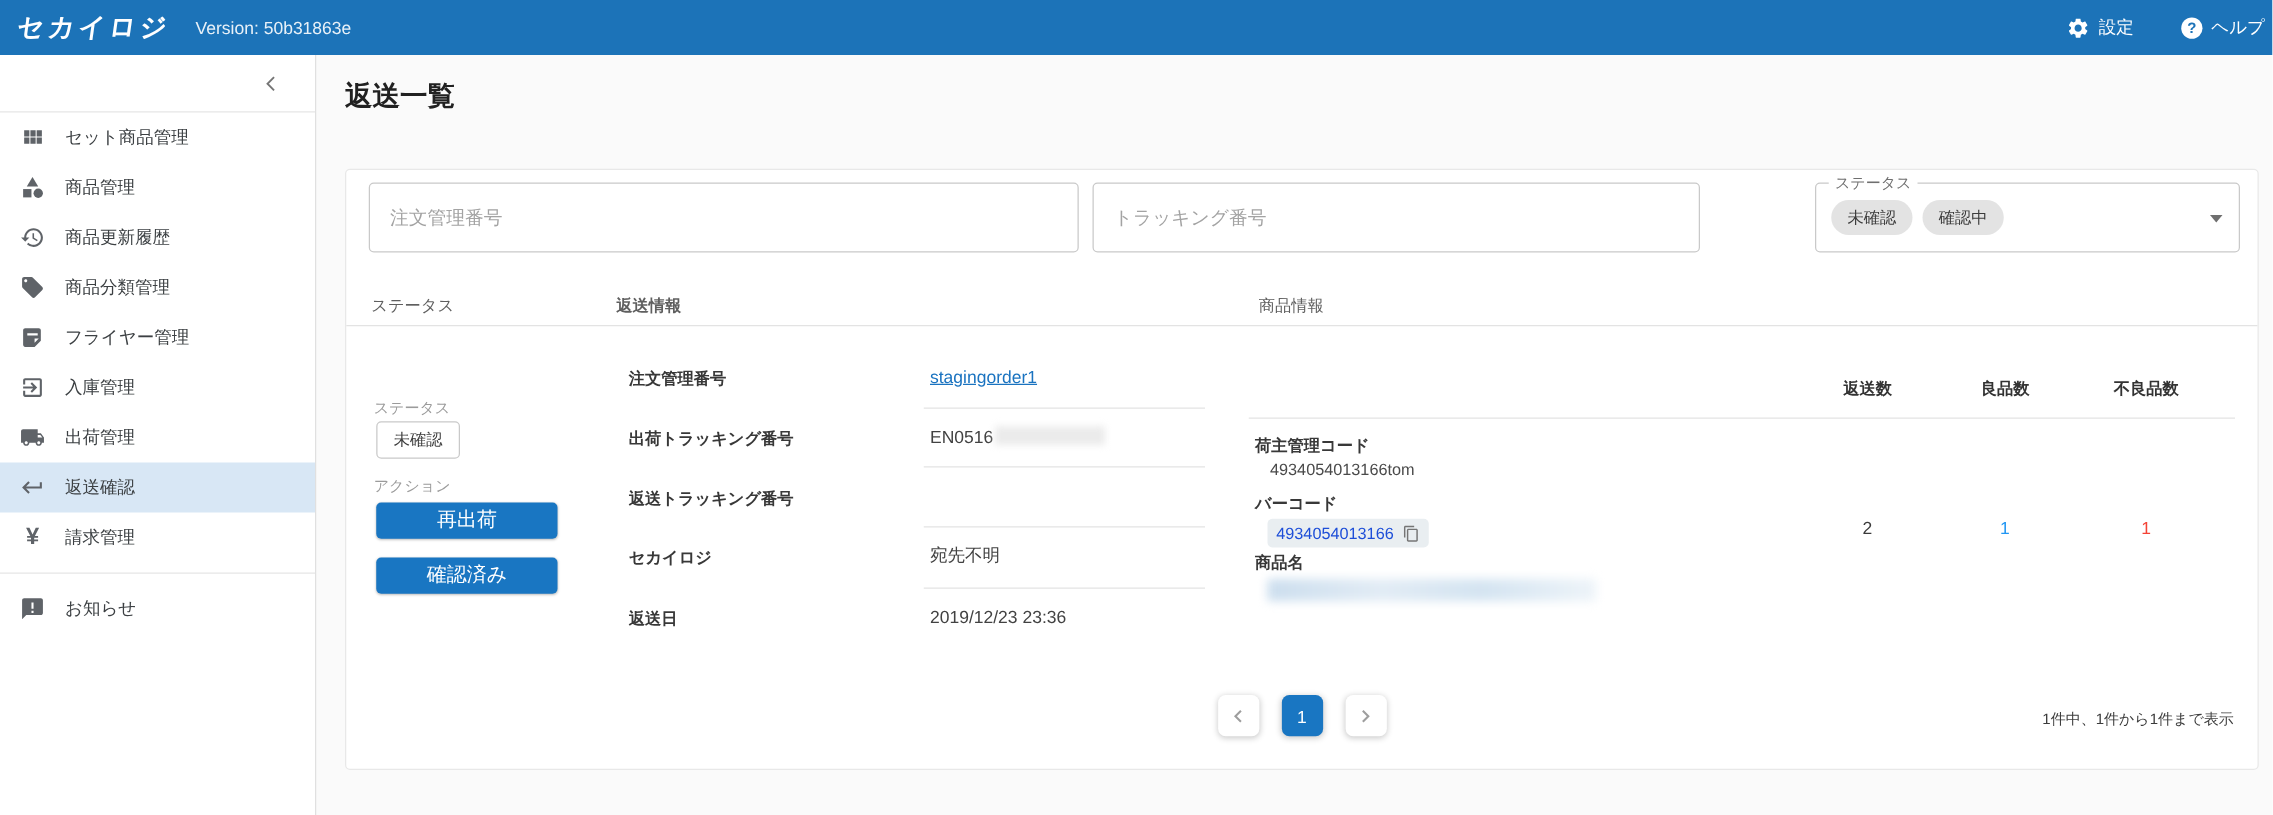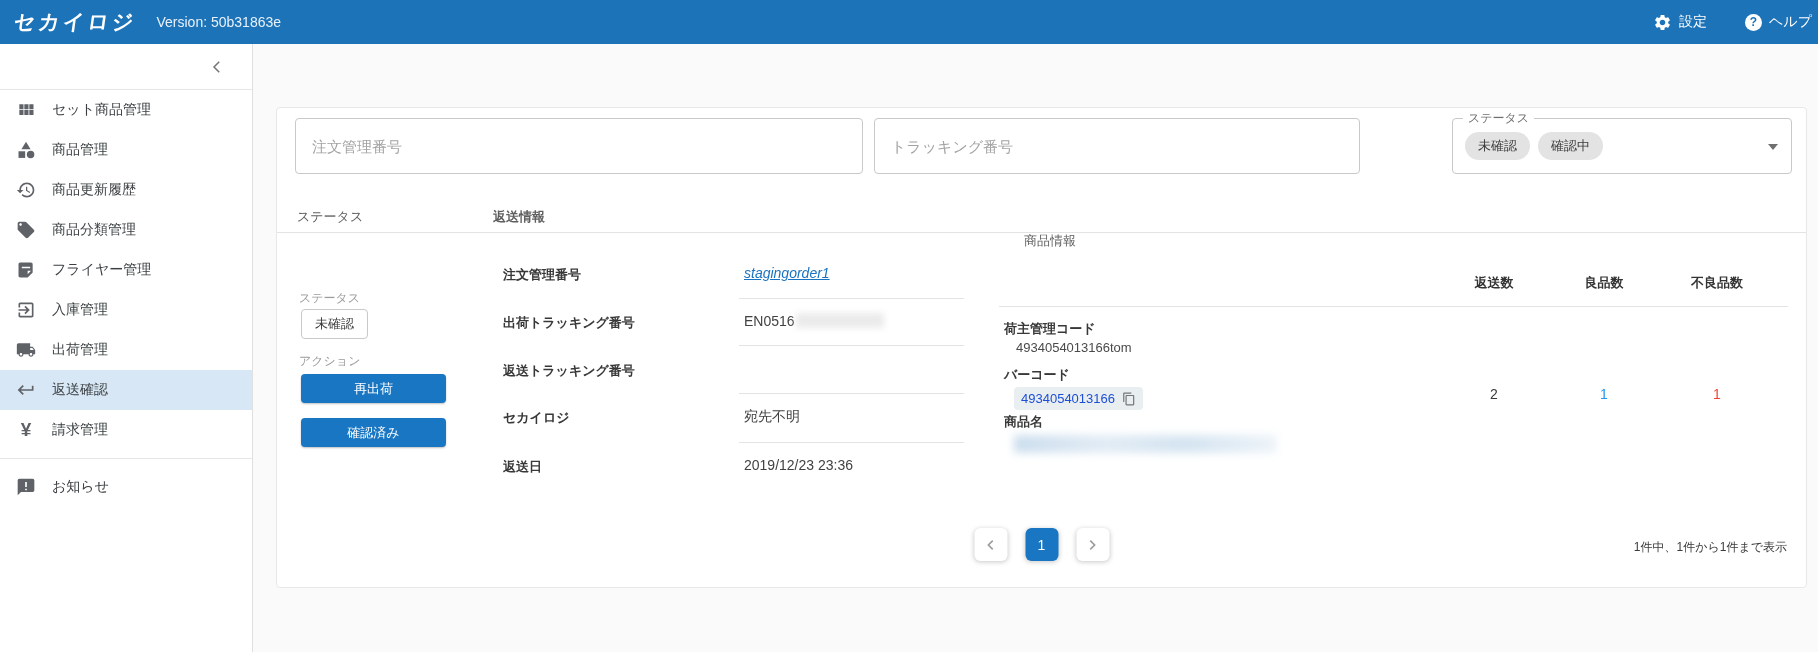--- a/index.html
+++ b/index.html
@@ -42,33 +42,33 @@
   .text-input::placeholder{color:#a3a3a3;}
   .input-order{left:18px; width:568px;}
   .input-tracking{left:597px; width:486px;}
   .status-box{position:absolute; left:1175px; top:10px; width:340px; height:56px; border:1px solid #c9c9c9; border-radius:4px; background:#fff; display:flex; align-items:center; padding:0 36px 0 12px; cursor:pointer;}
   .status-legend{position:absolute; top:-9px; left:10px; background:#fff; padding:0 5px; font-size:12px; color:#6f6f6f;}
   .chip{background:#e3e3e3; border-radius:16px; padding:5px 13px; font-size:13px; color:#3c3c3c; margin-right:8px; white-space:nowrap;}
   .dd-arrow{position:absolute; right:13px; top:25px; width:0; height:0; border-left:5px solid transparent; border-right:5px solid transparent; border-top:6px solid #6f6f6f;}
 
   
   .thead-label{position:absolute; top:100px; font-size:13px; color:#5f5f5f;}
-  .th-status{left:20px;} .th-return{left:216px;font-weight:bold;} .th-product{left:747px;margin-top:24px;}
+  .th-status{left:20px;} .th-return{left:216px;font-weight:bold;} .th-product{left:730px;}
   .head-rule{position:absolute; left:0; right:0; top:124px; border-top:1px solid #e3e3e3;}
 
   
   .mini-label{position:absolute; font-size:12px; color:#9b9b9b;}
   .status-chip{position:absolute; left:24px; top:201px; border:1px solid #c9c9c9; border-radius:4px; background:#fff; padding:5px 13px; font-size:13px; color:#3c3c3c;}
-  .action-btn{position:absolute; left:24px; width:145px; height:29px; background:var(--accent); color:#fff; border:none; border-radius:4px; font-size:13px; font-family:inherit; cursor:pointer; box-shadow:0 1px 2px rgba(0,0,0,.25);text-align:center;}
+  .action-btn{position:absolute; left:24px; width:145px; height:29px; background:var(--accent); color:#fff; border:none; border-radius:4px; font-size:16px; font-family:inherit; cursor:pointer; box-shadow:0 1px 2px rgba(0,0,0,.25);text-align:center;}
   .btn-reship{top:266px;} .btn-confirmed{top:310px;}
 
   
   .f-label{position:absolute; left:226px; font-size:13px; font-weight:bold; color:#383838; white-space:nowrap;}
   .f-value{position:absolute; left:467px; font-size:14px; color:#424242; white-space:nowrap;}
-  .f-link{color:var(--link); text-decoration:underline; cursor:pointer;font-style:italic;}
+  .f-link{color:var(--link); text-decoration:underline; cursor:pointer;}
   .mid-rule{position:absolute; left:462px; width:225px; border-top:1px solid #e3e3e3;}
   .redact-sm{display:inline-block; width:88px; height:15px; background:#ebebeb; filter:blur(3px); vertical-align:-2px; margin-left:1px;}
 
   
   .qty-head{position:absolute; top:166px; font-size:13px; font-weight:bold; color:#333; text-align:center;}
   .qty-val{position:absolute; top:278px; font-size:14px; text-align:center;}
   .qb1{left:1180px; width:74px;} .qb2{left:1290px; width:74px;} .qb3{left:1400px; width:80px;}
   .right-rule{position:absolute; left:722px; width:789px; top:198px; border-top:1px solid #e3e3e3;}
   .p-label{position:absolute; left:727px; font-size:13px; font-weight:bold; color:#383838;}
   .p-value{position:absolute; left:739px; font-size:13px; color:#4a4a4a;}
@@ -169,20 +169,21 @@
       <div class="nav-item">
         <svg class="nav-ic" viewBox="0 0 24 24">
             <path d="M20 2H4c-1.1 0-1.99.9-1.99 2L2 22l4-4h14c1.1 0 2-.9 2-2V4c0-1.1-.9-2-2-2zm-9 4h2v6h-2zm0 8h2v2h-2z"></path>
           </svg>
         <span>お知らせ</span>
       </div>
     </nav>
   </aside>
 
   <main class="main">
+    <h1 class="page-title">返送一覧</h1>
 
     <section class="card">
 
       <input class="text-input input-order" placeholder="注文管理番号" style="">
       <input class="text-input input-tracking" placeholder="トラッキング番号" style="">
       <div class="status-box">
         <span class="status-legend">ステータス</span>
         <span class="chip">未確認</span>
         <span class="chip">確認中</span>
         <span class="dd-arrow"></span>

